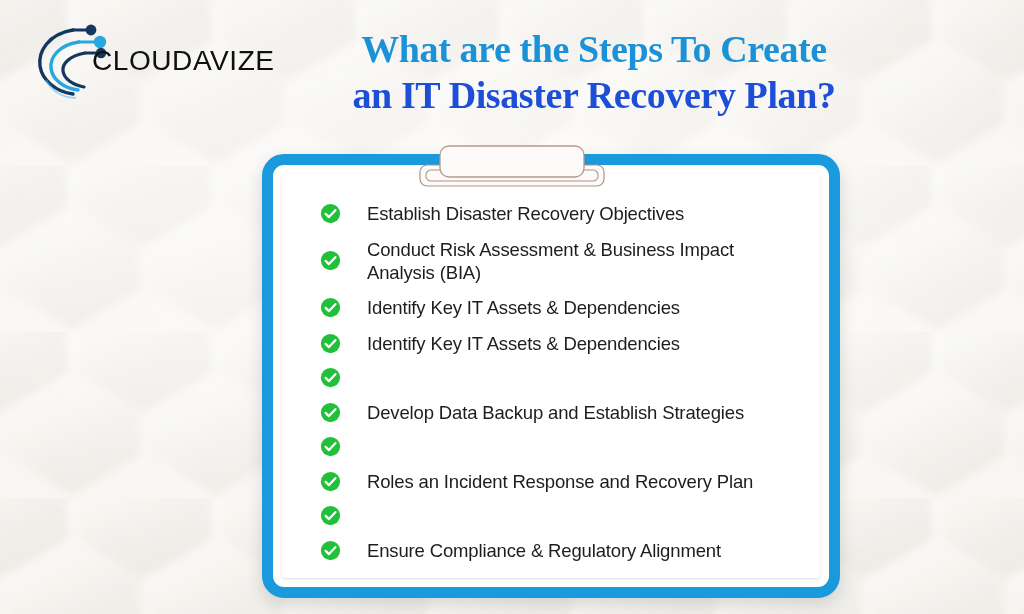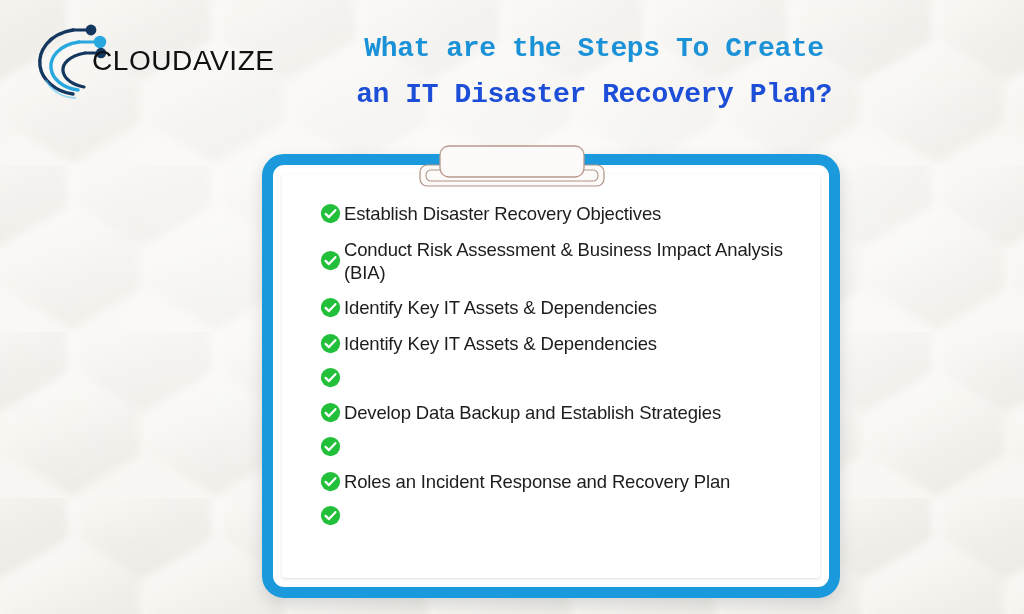--- a/index.html
+++ b/index.html
@@ -75,23 +75,23 @@
   .title-block {
     position: absolute;
     left: 238px;
     top: 26px;
     width: 680px;
     text-align: center;
   }
 
   .title-line1,
   .title-line2 {
-    font-family: Liberation Mono, monospace;
+    font-family: Liberation Serif, serif;
     font-weight: bold;
-    font-size: 28px;
+    font-size: 38px;
     line-height: 46px;
     letter-spacing: -0.4px;
     white-space: nowrap;
   }
   .title-line1 { color: #1b92d7; }
   .title-line2 { color: #1d4ed8; }
 
   
   .clipboard {
     position: absolute;
@@ -134,21 +134,21 @@
   .checklist {
     position: absolute;
     left: 38px;
     top: 28px;
     right: 18px;
   }
 
   .check-row {
     display: flex;
     align-items: center;
-    gap: 3px;
+    gap: 26px;
     margin-bottom: 12.5px;
   }
 
   .check-icon {
     flex: 0 0 auto;
     width: 21px;
     height: 21px;
   }
 
   .check-label {
@@ -270,20 +270,27 @@
             <path d="M6.4 12.4 L10.2 16.1 L17.6 8.2" fill="none" stroke="#ffffff" stroke-width="2.6" stroke-linecap="round" stroke-linejoin="round"></path>
           </svg>
           <div class="check-label">Roles an Incident Response and Recovery Plan</div>
         </div>
         <div class="check-row">
           <svg class="check-icon" viewBox="0 0 24 24">
             <circle cx="12" cy="12" r="11" fill="#22c03a"></circle>
             <path d="M6.4 12.4 L10.2 16.1 L17.6 8.2" fill="none" stroke="#ffffff" stroke-width="2.6" stroke-linecap="round" stroke-linejoin="round"></path>
           </svg>
         </div>
+        <div class="check-row">
+          <svg class="check-icon" viewBox="0 0 24 24">
+            <circle cx="12" cy="12" r="11" fill="#22c03a"></circle>
+            <path d="M6.4 12.4 L10.2 16.1 L17.6 8.2" fill="none" stroke="#ffffff" stroke-width="2.6" stroke-linecap="round" stroke-linejoin="round"></path>
+          </svg>
+          <div class="check-label">Ensure Compliance &amp; Regulatory Alignment</div>
+        </div>
       </div>
   </div>
 </div>
 
 <svg class="clip" viewBox="0 0 196 46">
   <rect x="6" y="21" width="184" height="21" rx="7" fill="#fdfbf9" stroke="#b09285" stroke-width="1.2"></rect>
   <rect x="12" y="26" width="172" height="11" rx="5" fill="#fdfbf9" stroke="#b09285" stroke-width="1.1"></rect>
   <rect x="26" y="2" width="144" height="31" rx="9" fill="#fdfbf9" stroke="#b8998b" stroke-width="1.3"></rect>
 </svg>
 

